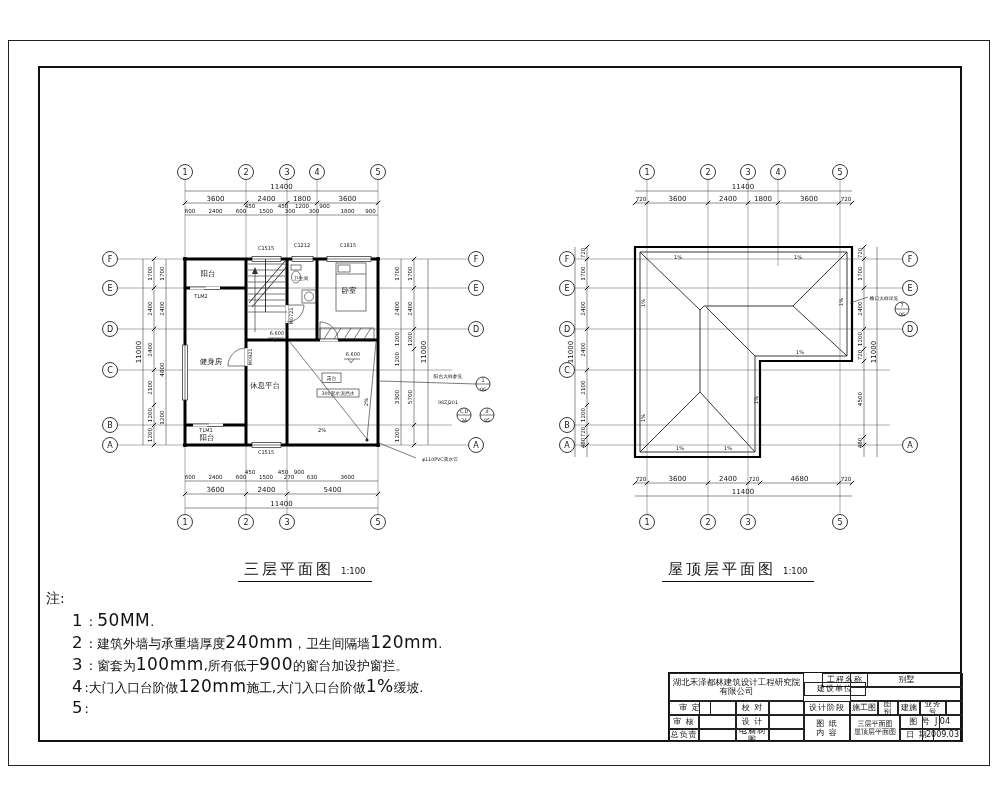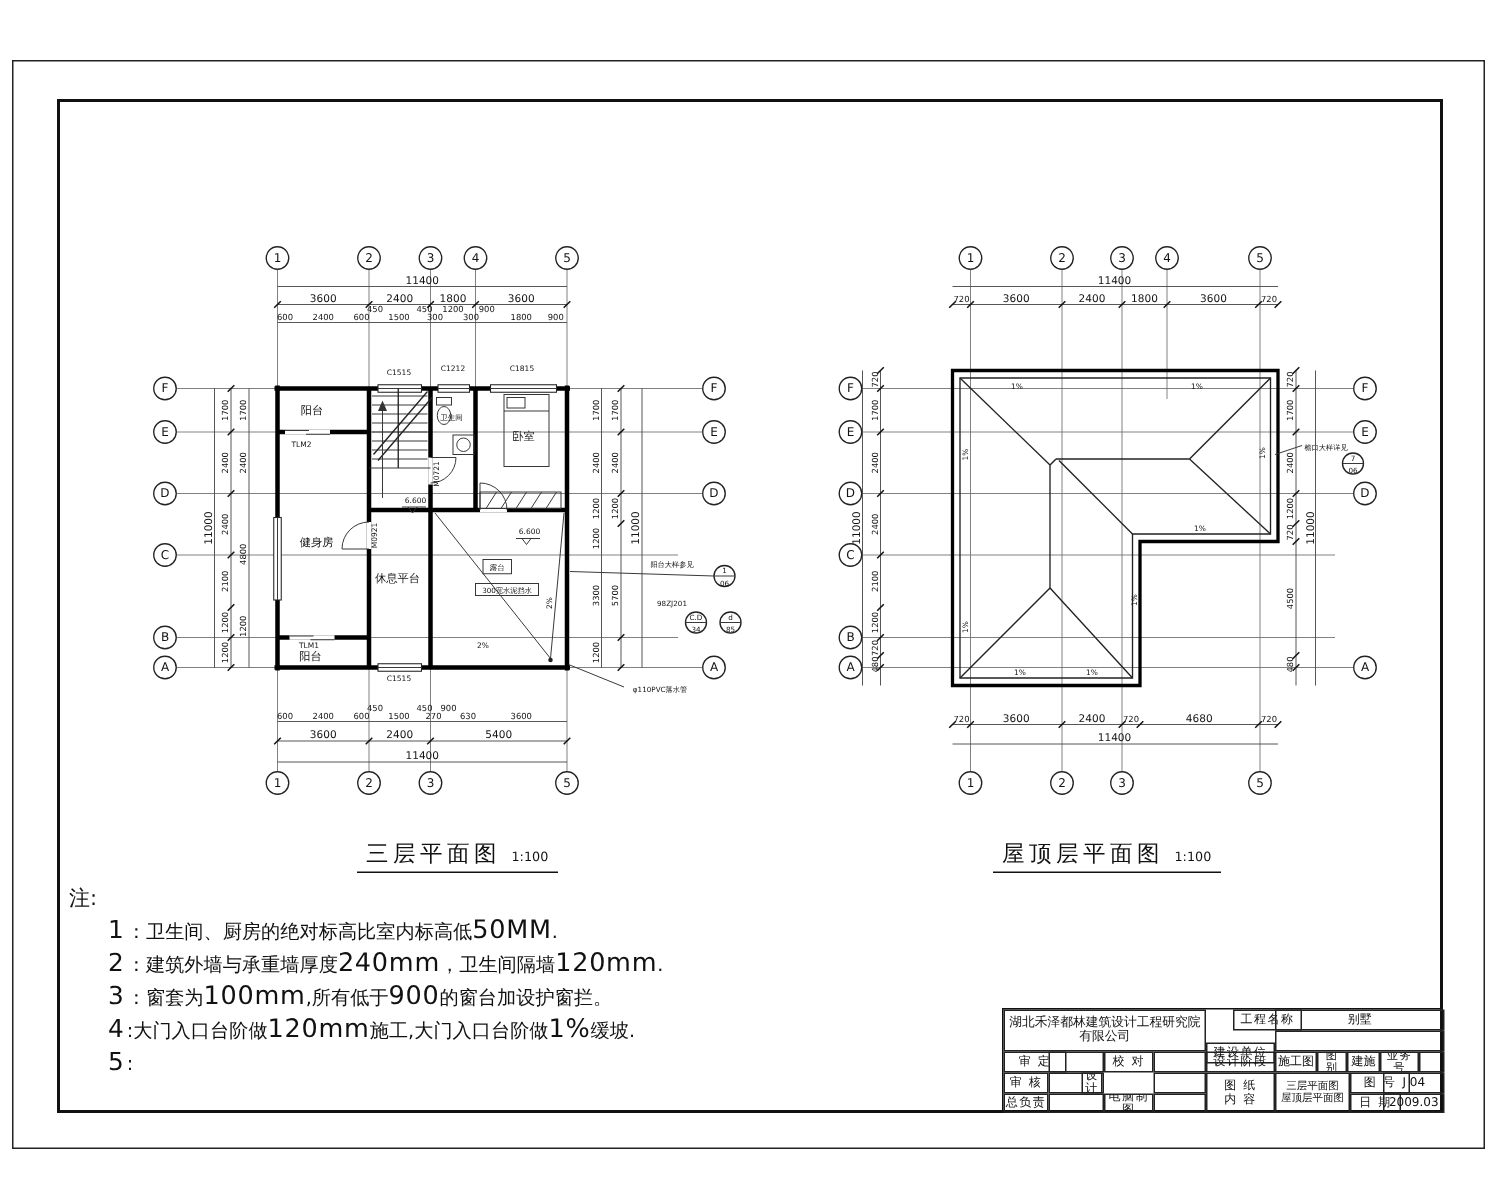--- a/index.html
+++ b/index.html
@@ -482,21 +482,20 @@
   <div class="plan-title" style="left:662px;top:560px">
     <span class="pt">屋顶层平面图</span>
     <span class="ps">1:100</span>
   </div>
 
   <div class="notes">
     <div class="notes-h">注:</div>
     <div class="note-row">
       <span class="nno">1</span>
         <span class="seg">：</span>
-        <span class="seg">卫生间、厨房的绝对标高比室内标高低</span>
         <span class="big">50MM</span>
         <span class="seg">.</span>
     </div>
     <div class="note-row">
       <span class="nno">2</span>
         <span class="seg">：</span>
         <span class="seg">建筑外墙与承重墙厚度</span>
         <span class="big">240mm</span>
         <span class="seg">，卫生间隔墙</span>
         <span class="big">120mm</span>
@@ -527,29 +526,29 @@
   </div>
 
   <div class="tb">
     <div class="c" style="left:0;top:0;width:135px;height:28px;font-size:8.5px">湖北禾泽都林建筑设计工程研究院有限公司</div>
     <div class="c lab" style="left:0;top:28px;width:42px;height:14px">审 定</div>
     <div class="c" style="left:30px;top:28px;width:37px;height:14px"></div>
     <div class="c lab" style="left:67px;top:28px;width:33px;height:14px">校 对</div>
     <div class="c" style="left:100px;top:28px;width:35px;height:14px"></div>
     <div class="c lab" style="left:0;top:42px;width:30px;height:14px">审 核</div>
     <div class="c" style="left:30px;top:42px;width:37px;height:14px"></div>
-    <div class="c lab" style="left:52px;top:42px;width:14px;height:14px">设 计</div>
+    <div class="c lab" style="left:67px;top:42px;width:33px;height:14px">设 计</div>
     <div class="c" style="left:100px;top:42px;width:35px;height:14px"></div>
     <div class="c lab" style="left:0;top:56px;width:30px;height:13px">总负责</div>
     <div class="c" style="left:30px;top:56px;width:37px;height:13px"></div>
     <div class="c lab" style="left:67px;top:56px;width:33px;height:13px">电脑制图</div>
     <div class="c" style="left:100px;top:56px;width:35px;height:13px"></div>
     <div class="c lab" style="left:153px;top:0;width:46px;height:14px">工程名称</div>
     <div class="c" style="left:181px;top:0;width:113px;height:14px">别墅</div>
-    <div class="c lab" style="left:135px;top:22px;width:46px;height:14px">建设单位</div>
+    <div class="c lab" style="left:135px;top:9px;width:62px;height:14px">建设单位</div>
     <div class="c" style="left:181px;top:14px;width:113px;height:14px"></div>
     <div class="c lab" style="left:135px;top:28px;width:46px;height:14px">设计阶段</div>
     <div class="c" style="left:181px;top:28px;width:28px;height:14px">施工图</div>
     <div class="c lab" style="left:209px;top:28px;width:20px;height:14px;font-size:7.5px">图 别</div>
     <div class="c" style="left:229px;top:28px;width:22px;height:14px">建施</div>
     <div class="c lab" style="left:251px;top:28px;width:26px;height:14px;font-size:7.5px">业务号</div>
     <div class="c" style="left:277px;top:28px;width:17px;height:14px"></div>
     <div class="c two" style="left:135px;top:42px;width:46px;height:27px">
       <span class="lab">图 纸</span>
       <span class="lab">内 容</span>

